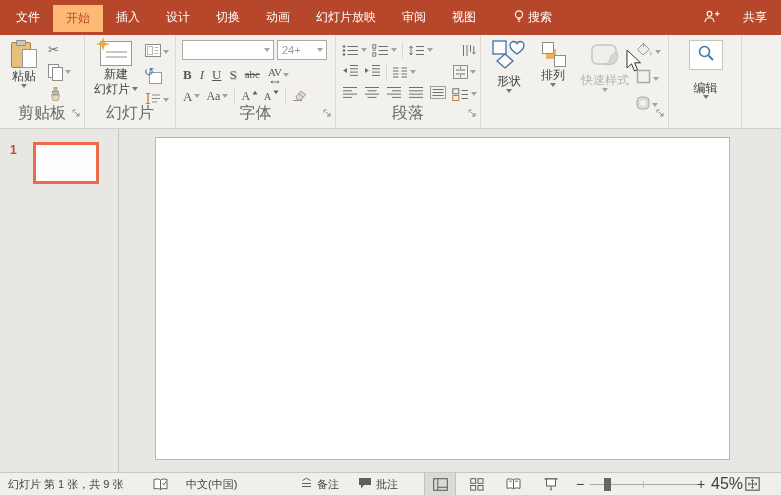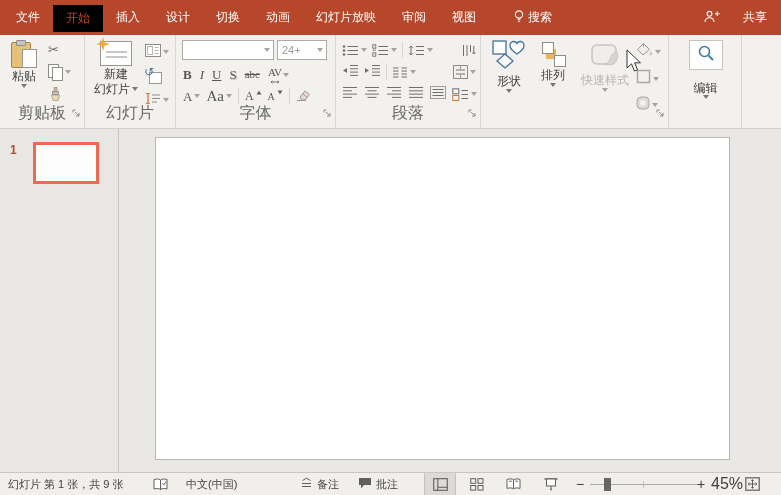--- a/index.html
+++ b/index.html
@@ -3,21 +3,21 @@
 <meta charset="utf-8">
 <style>
   html,body{margin:0;padding:0}
   body{width:781px;height:495px;overflow:hidden;font-family:"Liberation Sans","DejaVu Sans",sans-serif;
        -webkit-font-smoothing:antialiased;background:#E9E7E4;position:relative}
   .app{position:absolute;inset:0}
 
   
   .titlebar{position:absolute;left:0;top:0;width:781px;height:35px;background:#B7472A;display:flex;padding-left:3px;box-sizing:border-box}
   .tab{padding:0 13px;color:#fff;font-size:12px;display:flex;align-items:center;cursor:default;white-space:nowrap}
-  .tab.active{background:#000000;color:#B7472A;margin:5px 0 3px}
+  .tab.active{background:#fdba74;color:#B7472A;margin:5px 0 3px}
   .tab-search{margin-left:10px;gap:2px}
   .share-btn{margin-left:auto;margin-right:14px;display:flex;align-items:center;gap:23px;color:#fff;font-size:12px}
 
   
   .ribbon{position:absolute;left:0;top:35px;width:781px;height:94px;background:#F3F1EE;border-bottom:1px solid #D2D0CD;box-sizing:border-box}
   .group{position:absolute;top:0;height:93px;border-right:1px solid #DAD8D4;box-sizing:border-box}
   .grplabel{position:absolute;left:0;right:0;bottom:4px;text-align:center;font-size:16px;color:#6A6A6A;white-space:nowrap}
   .launcher{position:absolute;right:3px;bottom:6px}
   .bigbtn{position:absolute;display:flex;flex-direction:column;align-items:center;gap:1px}
   .biglabel{font-size:12px;color:#3F3F3F;line-height:14px;white-space:nowrap}
@@ -236,21 +236,21 @@
             </span>
           <span class="caret light"></span>
         </span>
       </div>
       <div class="fontrow" style="top:52px;gap:6px">
         <span class="rowbtn">
             <span class="fg">A</span>
             <span class="caret light"></span>
           </span>
         <span class="rowbtn">
-            <span class="fg" style="font-size:15px">Aa</span>
+            <span class="fg" style="font-size:12px">Aa</span>
             <span class="caret light"></span>
           </span>
         <span class="vdiv"></span>
         <span class="rowbtn">
             <span class="fg" style="font-size:12px">A</span>
             <svg width="6" height="5" viewBox="0 0 6 5" style="margin-bottom:7px">
               <path d="M0.5,4.5 L3,0.8 L5.5,4.5 Z" fill="#5C5C5C"></path>
             </svg>
           </span>
         <span class="rowbtn">

